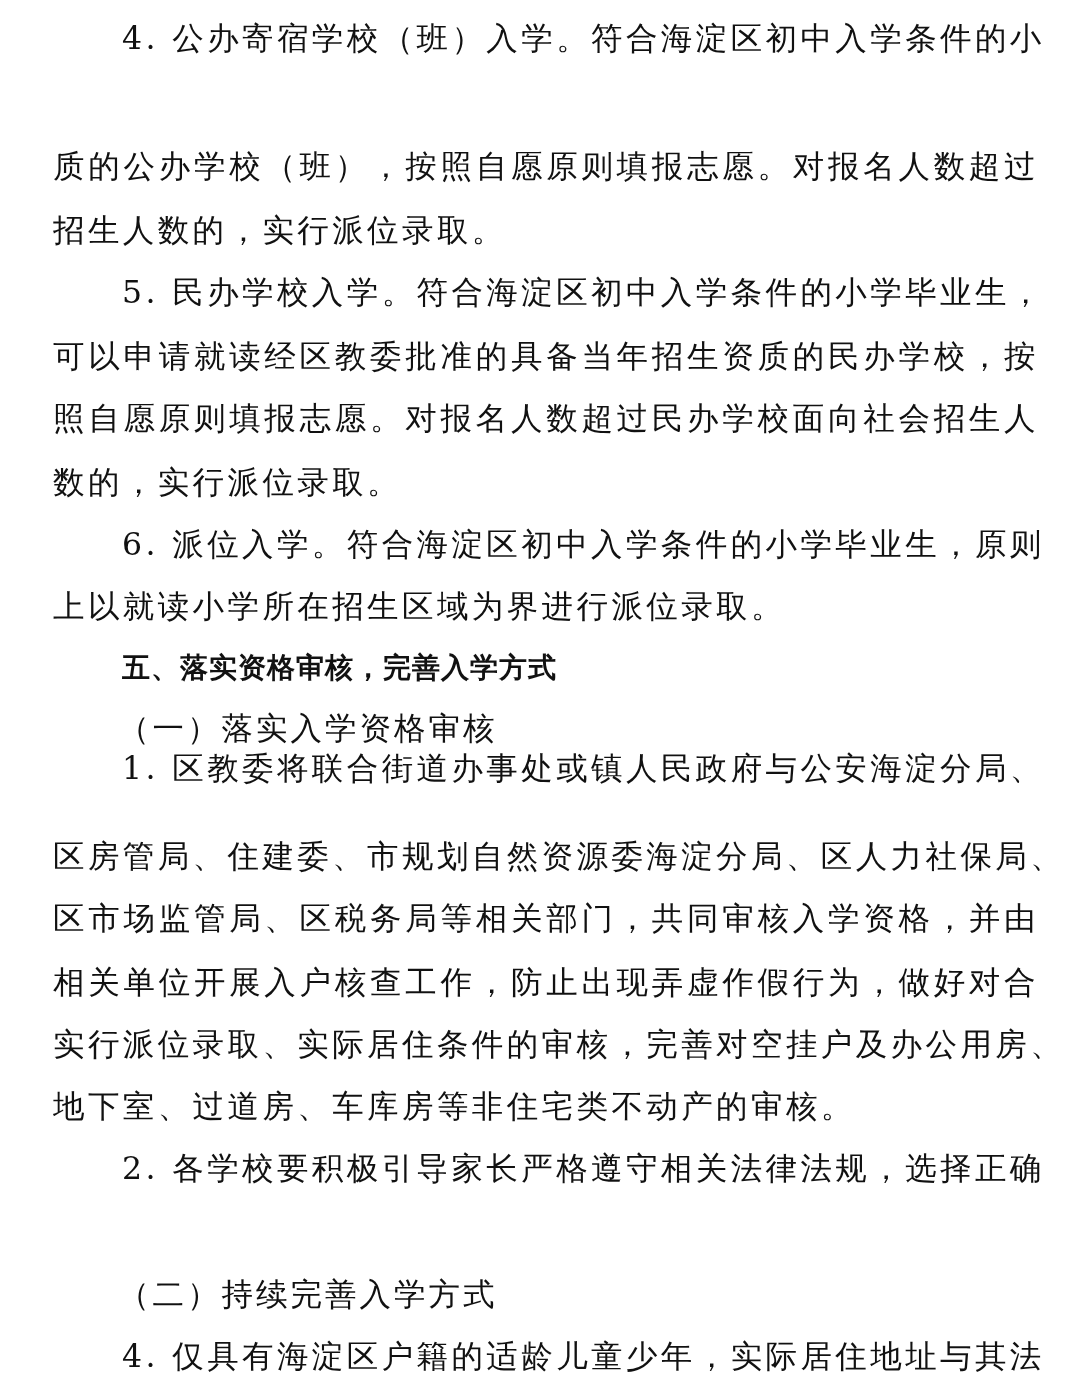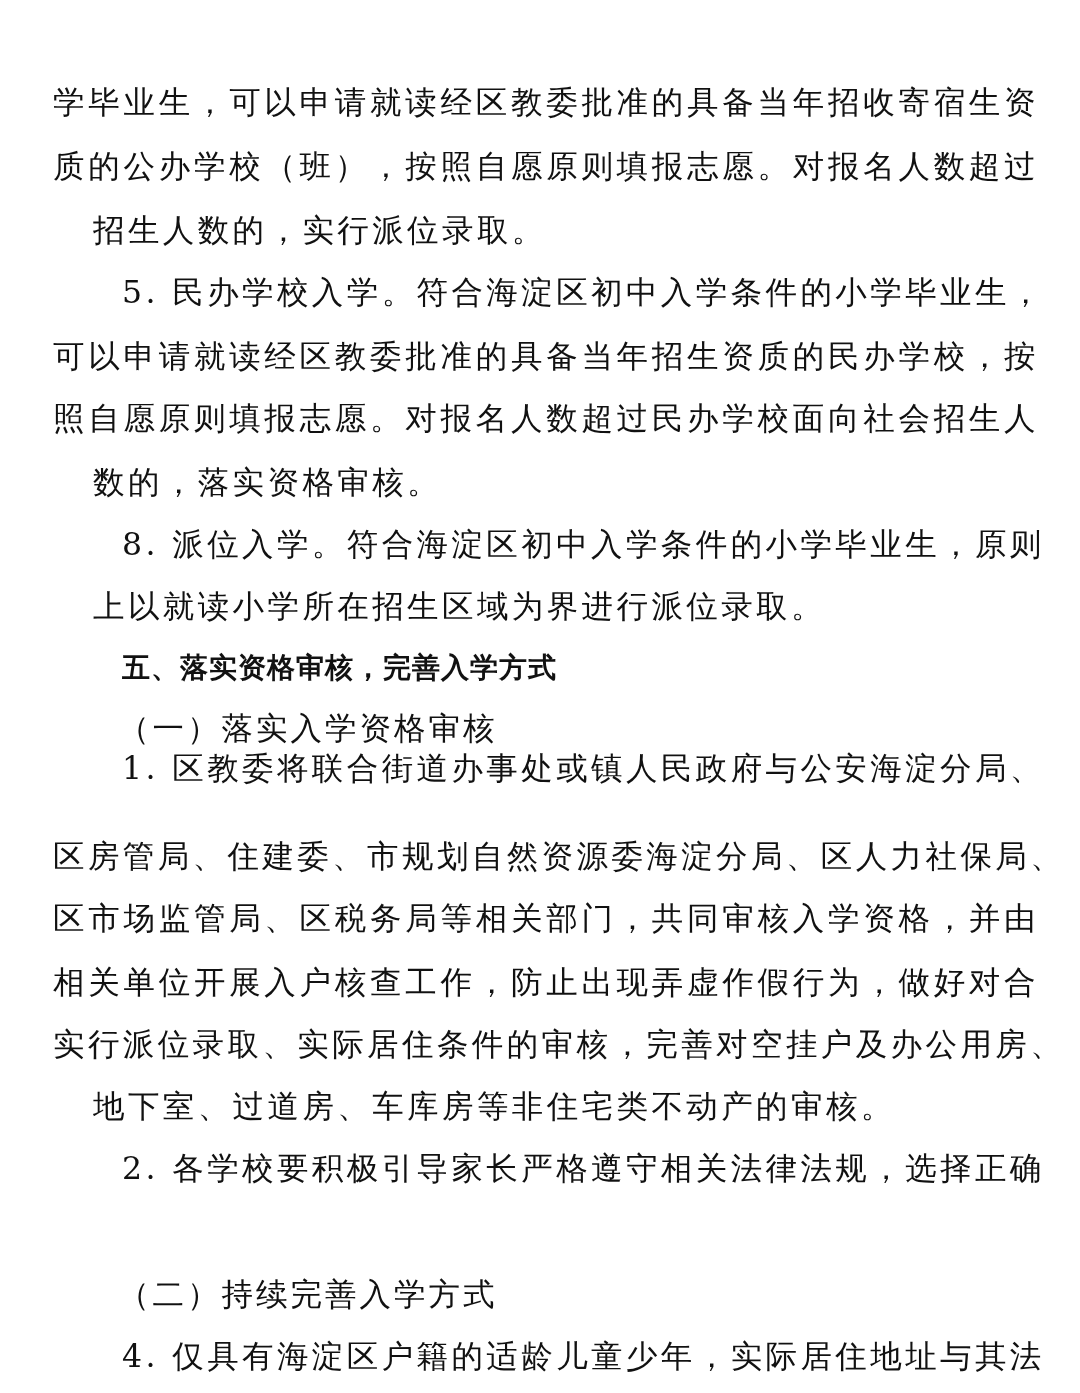--- a/index.html
+++ b/index.html
@@ -32,49 +32,48 @@
       letter-spacing: 3.4px;
       text-align: justify;
       text-align-last: justify;
     }
     .line.indent {
       left: 122px;
       width: 917px;
     }
     .line.last {
       text-align-last: left;
-      margin-left: 40px;
     }
     .line.heading {
       font-family: "DejaVu Sans", "Liberation Sans", sans-serif;
       font-weight: bold;
       font-size: 28px;
       letter-spacing: 1px;
       text-align-last: left;
     }
     .line.subheading {
       left: 118px;
       text-align-last: left;
       letter-spacing: 3px;
     }
   </style>
 </head>
 <body>
 
 <div class="page">
-  <div class="line" style="top:82px">学毕业生，可以申请就读经区教委批准的具备当年招收寄宿生资</div>
+  <div class="line indent" style="top:18px">4. 公办寄宿学校（班）入学。符合海淀区初中入学条件的小</div>
   <div class="line" style="top:146px">质的公办学校（班），按照自愿原则填报志愿。对报名人数超过</div>
   <div class="line last" style="top:210px">招生人数的，实行派位录取。</div>
 
   <div class="line indent" style="top:272px">5. 民办学校入学。符合海淀区初中入学条件的小学毕业生，</div>
   <div class="line" style="top:336px">可以申请就读经区教委批准的具备当年招生资质的民办学校，按</div>
   <div class="line" style="top:398px">照自愿原则填报志愿。对报名人数超过民办学校面向社会招生人</div>
-  <div class="line last" style="top:462px">数的，落实资格审核。</div>
+  <div class="line last" style="top:462px">数的，实行派位录取。</div>
 
-  <div class="line indent" style="top:524px">8. 派位入学。符合海淀区初中入学条件的小学毕业生，原则</div>
+  <div class="line indent" style="top:524px">6. 派位入学。符合海淀区初中入学条件的小学毕业生，原则</div>
   <div class="line last" style="top:586px">上以就读小学所在招生区域为界进行派位录取。</div>
 
   <div class="line indent heading" style="top:648px">五、落实资格审核，完善入学方式</div>
   <div class="line subheading" style="top:708px">（一）落实入学资格审核</div>
 
   <div class="line indent" style="top:748px">1. 区教委将联合街道办事处或镇人民政府与公安海淀分局、</div>
   <div class="line" style="top:836px">区房管局、住建委、市规划自然资源委海淀分局、区人力社保局、</div>
   <div class="line" style="top:962px">相关单位开展入户核查工作，防止出现弄虚作假行为，做好对合</div>
   <div class="line" style="top:898px">区市场监管局、区税务局等相关部门，共同审核入学资格，并由</div>
   <div class="line" style="top:1024px">实行派位录取、实际居住条件的审核，完善对空挂户及办公用房、</div>

